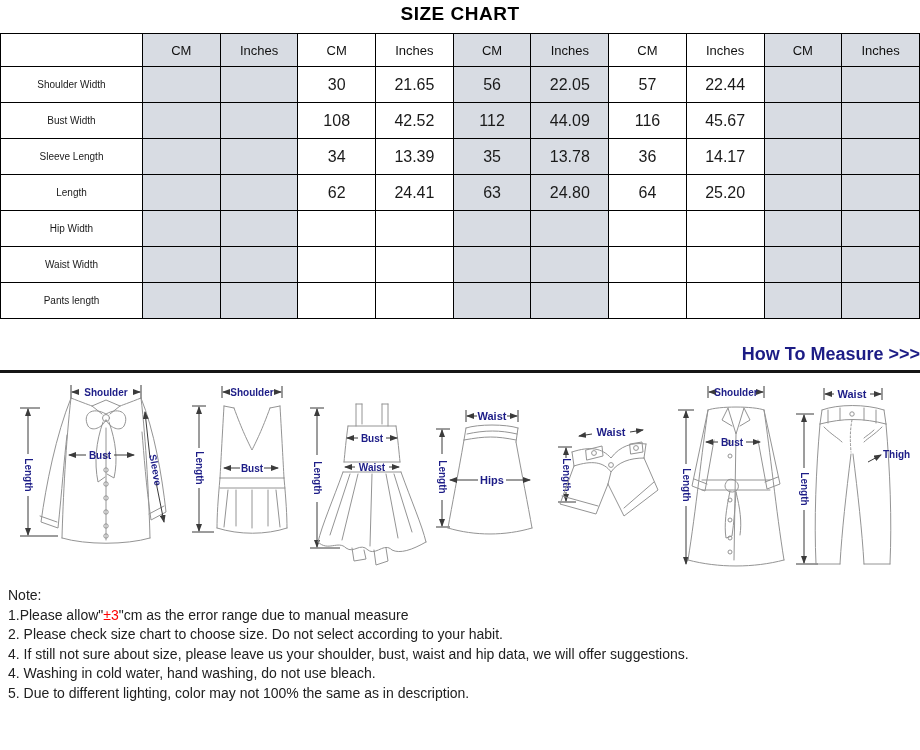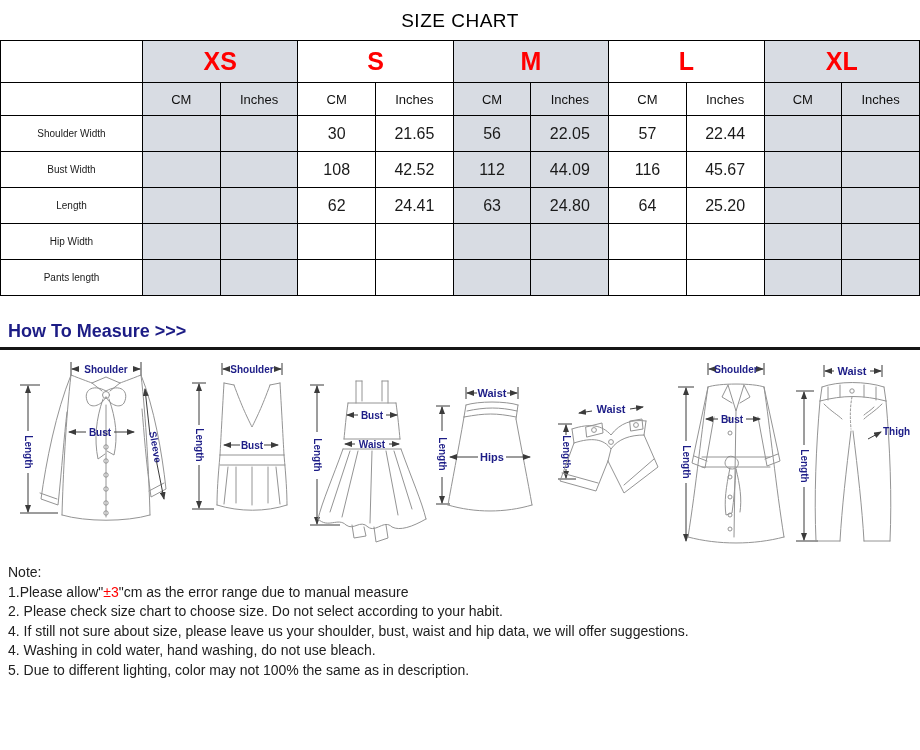--- a/index.html
+++ b/index.html
@@ -1,35 +1,35 @@
 <!DOCTYPE html>
 <html><head>
 <meta charset="utf-8">
 <style>
   html,body{margin:0;padding:0;}
   body{
     width:920px;height:750px;background:#ffffff;overflow:hidden;
     font-family:"Liberation Sans",sans-serif;color:#1a1a1a;
   }
   .title{
-    height:30px;padding-top:10px;text-align:center;
-    font-size:19px;font-weight:normal;color:#000;letter-spacing:.5px;
+    height:30px;padding-top:3px;text-align:center;
+    font-size:19px;font-weight:bold;color:#000;letter-spacing:.5px;
   }
   table.size{border-collapse:collapse;table-layout:fixed;width:920px;}
   table.size th,table.size td{
     border:1px solid #000;text-align:center;vertical-align:middle;
     padding:0;overflow:hidden;white-space:nowrap;
   }
   th.size-letter{height:41px;font-size:25px;font-weight:bold;color:#ff0000;}
   th.unit{height:32px;font-size:13px;font-weight:normal;color:#111;}
   table.size tbody td{height:35px;font-size:16px;font-weight:normal;color:#1a1a1a;}
   table.size td.lbl{font-size:10px;}
   .gray{background:#d8dce3;}
   .measure-head{
-    margin:25px 0 0 8px;font-size:18px;font-weight:bold;color:#1c1c85;
+    margin:25px 0 0 8px;font-size:18px;font-weight:bold;color:#1c1c85;text-align:right;
   }
   .rule{height:3px;background:#161616;margin-top:5px;}
   svg.figures{display:block;margin-top:7px;}
   svg .o{fill:none;stroke:#949494;stroke-width:1;stroke-linecap:round;stroke-linejoin:round;}
   svg .m{fill:none;stroke:#3b3b3b;stroke-width:1;}
   svg .lab{font-family:"Liberation Sans",sans-serif;font-size:11px;font-weight:bold;fill:#1d1d87;text-anchor:middle;}
   svg .lab.s{font-size:10px;}
   svg .btn{fill:none;stroke:#949494;stroke-width:1;}
   .notes{padding:8px 0 0 8px;font-size:14px;line-height:19.5px;color:#212121;}
   .red{color:#ff0000;}
@@ -47,28 +47,20 @@
       <col>
       <col>
       <col>
       <col>
       <col>
       <col>
       <col>
       <col>
   </colgroup>
   <thead>
-    <tr>
-      <th></th>
-      <th colspan="2" class="size-letter gray">XS</th>
-      <th colspan="2" class="size-letter">S</th>
-      <th colspan="2" class="size-letter gray">M</th>
-      <th colspan="2" class="size-letter">L</th>
-      <th colspan="2" class="size-letter gray">XL</th>
-    </tr>
     <tr>
       <th></th>
       <th class="unit gray">CM</th>
       <th class="unit gray">Inches</th>
       <th class="unit">CM</th>
       <th class="unit">Inches</th>
       <th class="unit gray">CM</th>
       <th class="unit gray">Inches</th>
       <th class="unit">CM</th>
       <th class="unit">Inches</th>
@@ -97,34 +89,60 @@
         <td>108</td>
         <td>42.52</td>
         <td class="gray">112</td>
         <td class="gray">44.09</td>
         <td>116</td>
         <td>45.67</td>
         <td class="gray"></td>
         <td class="gray"></td>
       </tr>
       <tr>
+        <td class="lbl">Sleeve Length</td>
+        <td class="gray"></td>
+        <td class="gray"></td>
+        <td>34</td>
+        <td>13.39</td>
+        <td class="gray">35</td>
+        <td class="gray">13.78</td>
+        <td>36</td>
+        <td>14.17</td>
+        <td class="gray"></td>
+        <td class="gray"></td>
+      </tr>
+      <tr>
         <td class="lbl">Length</td>
         <td class="gray"></td>
         <td class="gray"></td>
         <td>62</td>
         <td>24.41</td>
         <td class="gray">63</td>
         <td class="gray">24.80</td>
         <td>64</td>
         <td>25.20</td>
         <td class="gray"></td>
         <td class="gray"></td>
       </tr>
       <tr>
         <td class="lbl">Hip Width</td>
+        <td class="gray"></td>
+        <td class="gray"></td>
+        <td></td>
+        <td></td>
+        <td class="gray"></td>
+        <td class="gray"></td>
+        <td></td>
+        <td></td>
+        <td class="gray"></td>
+        <td class="gray"></td>
+      </tr>
+      <tr>
+        <td class="lbl">Waist Width</td>
         <td class="gray"></td>
         <td class="gray"></td>
         <td></td>
         <td></td>
         <td class="gray"></td>
         <td class="gray"></td>
         <td></td>
         <td></td>
         <td class="gray"></td>
         <td class="gray"></td>

